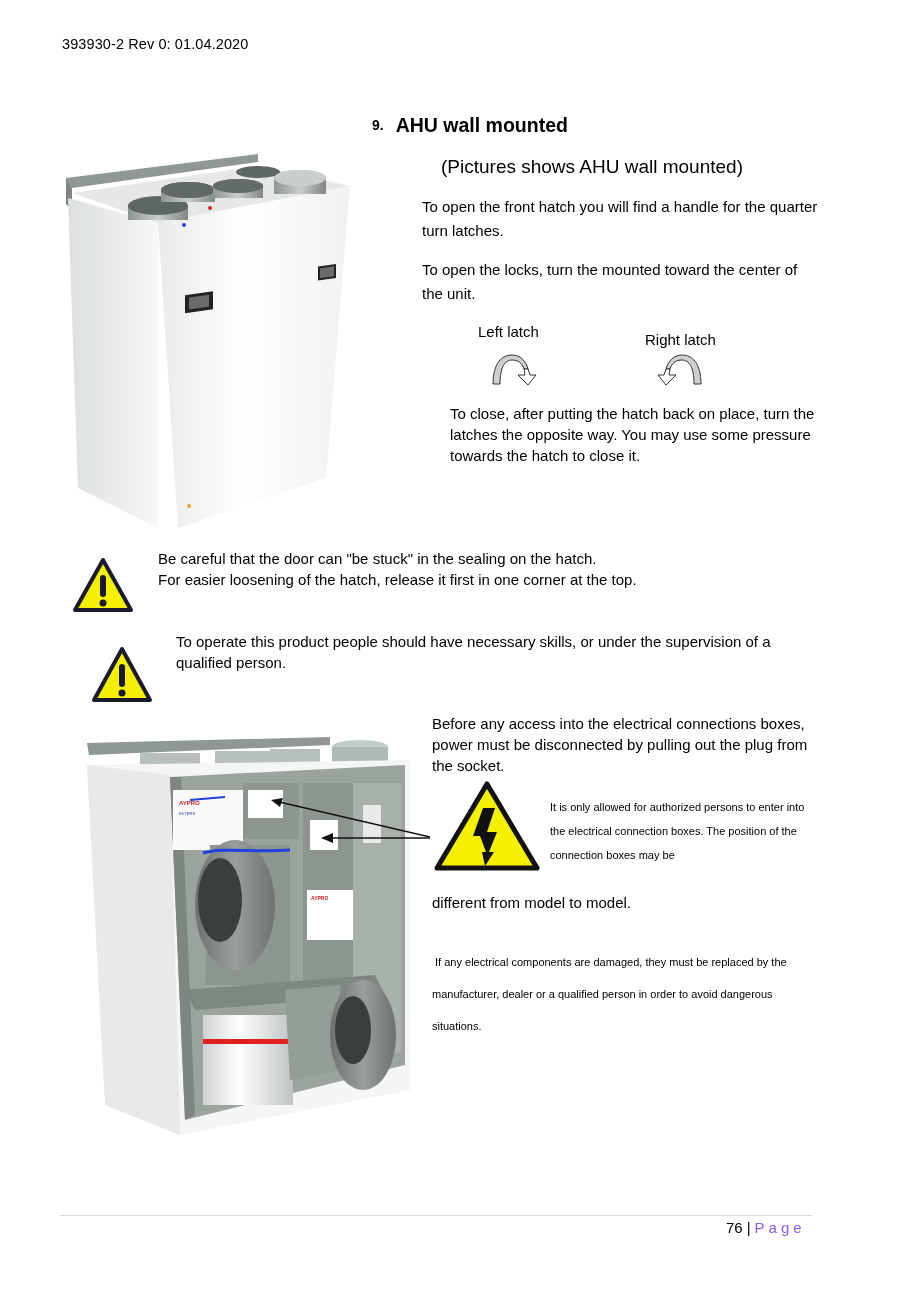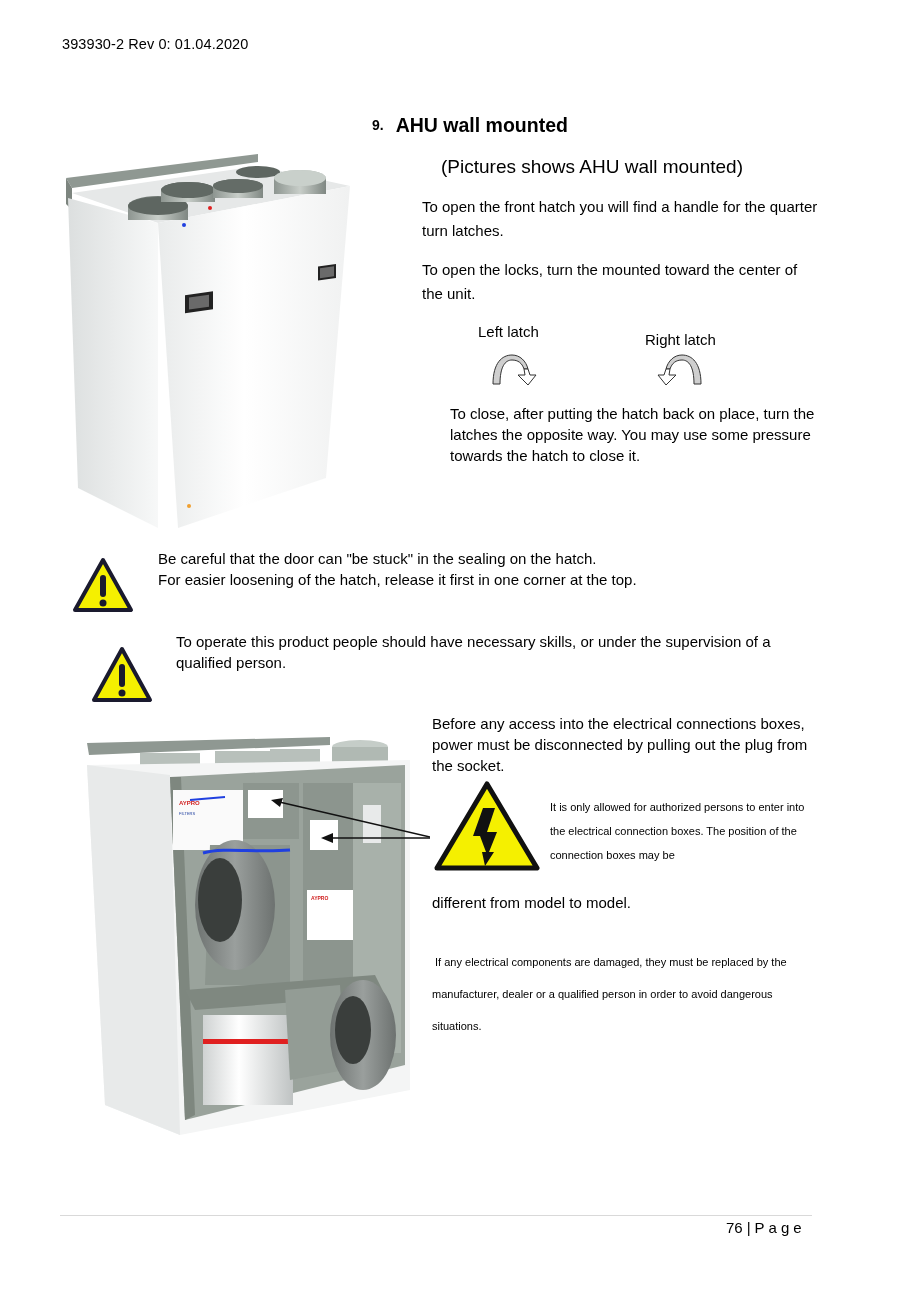--- a/index.html
+++ b/index.html
@@ -21,21 +21,21 @@
   .warn-text { font-size: 15px; line-height: 21px; margin-left: 8px; }
   .w1-text { left: 150px; top: 548px; width: 700px; }
   .w2-text { left: 168px; top: 631px; width: 640px; }
   .e-p1 { left: 432px; top: 713px; width: 385px; line-height: 21px; font-size: 15px; }
   .e-p2 { left: 550px; top: 795px; width: 270px; line-height: 24px; font-size: 11px; }
   .e-p2b { left: 432px; top: 891px; width: 385px; font-size: 15px; line-height: 24px; }
   .e-p3 { left: 432px; top: 930px; width: 385px; font-size: 11px; line-height: 32px; margin-top: 16px; }
   .footer-line { left: 60px; top: 1215px; width: 752px; height: 1px; background: #d9d9d9; }
   .footer-page { left: 726px; top: 1219px; font-size: 15px; }
   .footer-page .sep { margin: 0 4px; }
-  .footer-page .pg { color: #000000; letter-spacing: 4px; }
+  .footer-page .pg { color: #8b5cf6; letter-spacing: 4px; }
 </style>
 </head>
 <body>
 
 <div class="abs header-ref">393930-2  Rev 0: 01.04.2020</div>
 
 <div class="abs section-title">
   <span class="num">9.</span><span>AHU wall mounted</span>
 </div>
 

